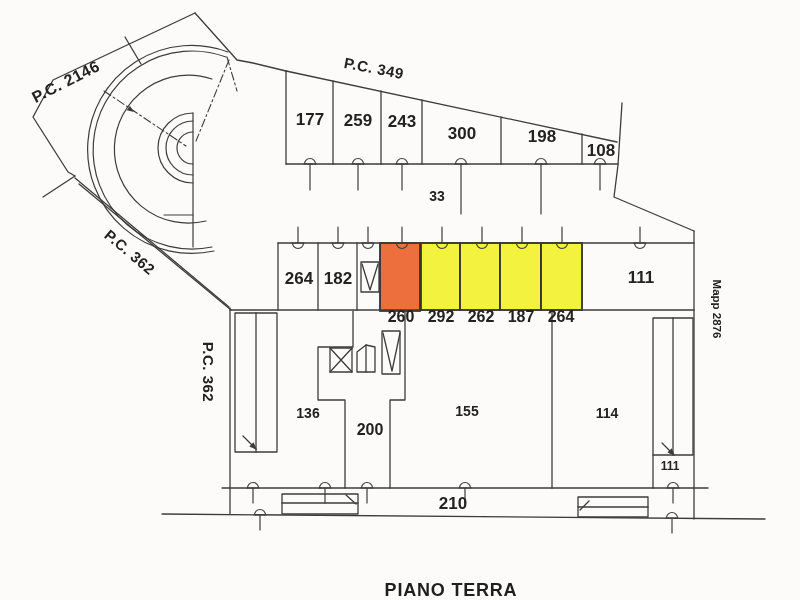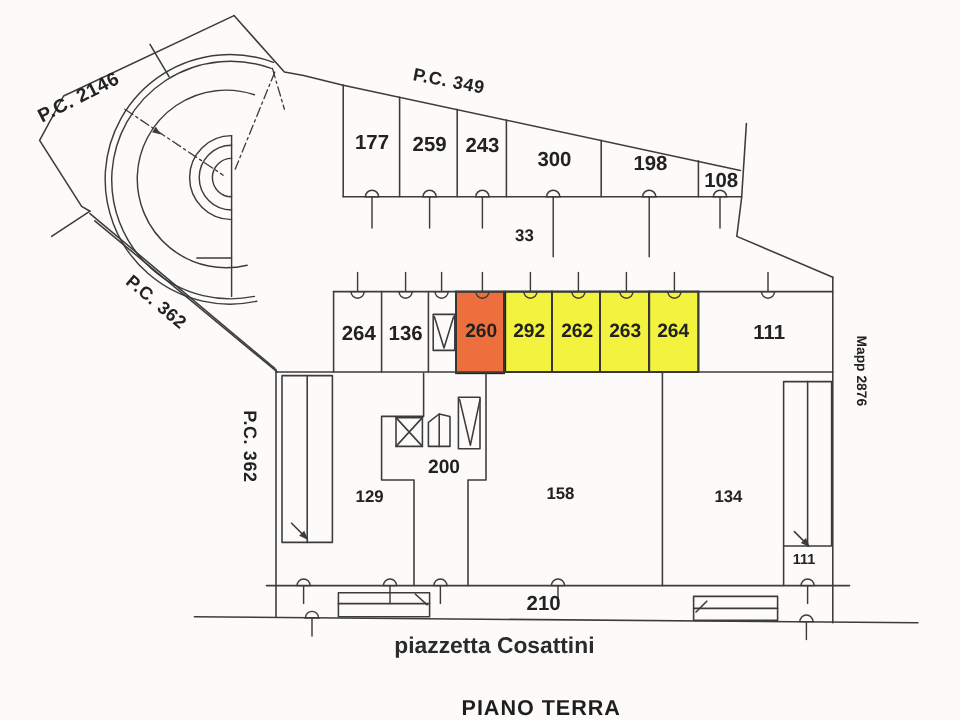--- a/index.html
+++ b/index.html
@@ -8,21 +8,21 @@
     background:#fcfbf9;overflow:hidden;
     font-family:"Liberation Sans","DejaVu Sans",sans-serif;
   }
   #plan-svg{position:absolute;left:0;top:0;}
   .lbl{
     position:absolute;color:#222;font-weight:700;white-space:nowrap;
     transform:translate(-50%,-50%);line-height:1;
   }
   .lbl.r{transform-origin:center;}
   .unit{font-size:17px;}
-  .unit-s{font-size:16px;}
+  .unit-s{font-size:16px;margin-top:40px;}
   .room{font-size:14px;}
   .tiny{font-size:12px;font-weight:700;}
   .pc{font-size:15px;font-weight:600;letter-spacing:.5px;}
   .mapp{font-size:11.5px;font-weight:600;}
   .caption{font-size:19px;font-weight:600;color:#2b2b2b;}
   .title{font-size:18px;font-weight:700;letter-spacing:.8px;color:#1e1e1e;}
 </style>
 </head>
 <body>
 
@@ -191,37 +191,36 @@
 <div class="lbl unit" style="left:310px;top:119px">177</div>
 <div class="lbl unit" style="left:358px;top:120px">259</div>
 <div class="lbl unit" style="left:402px;top:121px">243</div>
 <div class="lbl unit" style="left:462px;top:133px">300</div>
 <div class="lbl unit" style="left:542px;top:136px">198</div>
 <div class="lbl unit" style="left:601px;top:150px">108</div>
 
 <div class="lbl room" style="left:437px;top:196px">33</div>
 
 <div class="lbl unit" style="left:299px;top:278px">264</div>
-<div class="lbl unit" style="left:338px;top:278px">136</div>
+<div class="lbl unit" style="left:338px;top:278px">182</div>
 <div class="lbl unit-s" style="left:401px;top:277px">260</div>
 <div class="lbl unit-s" style="left:441px;top:277px">292</div>
 <div class="lbl unit-s" style="left:481px;top:277px">262</div>
-<div class="lbl unit-s" style="left:521px;top:277px">263</div>
+<div class="lbl unit-s" style="left:521px;top:277px">187</div>
 <div class="lbl unit-s" style="left:561px;top:277px">264</div>
 <div class="lbl unit" style="left:641px;top:277px">111</div>
 
 <div class="lbl unit-s" style="left:370px;top:390px">200</div>
-<div class="lbl room" style="left:308px;top:413px">129</div>
-<div class="lbl room" style="left:467px;top:411px">158</div>
-<div class="lbl room" style="left:607px;top:413px">134</div>
+<div class="lbl room" style="left:308px;top:413px">136</div>
+<div class="lbl room" style="left:467px;top:411px">155</div>
+<div class="lbl room" style="left:607px;top:413px">114</div>
 <div class="lbl unit" style="left:453px;top:503px">210</div>
 <div class="lbl tiny" style="left:670px;top:466px">111</div>
 
 <div class="lbl pc r" style="left:66px;top:82px;transform:translate(-50%,-50%) rotate(-27deg);font-size:16px">P.C. 2146</div>
 <div class="lbl pc r" style="left:374px;top:68px;transform:translate(-50%,-50%) rotate(11deg)">P.C. 349</div>
 <div class="lbl pc r" style="left:130px;top:252px;transform:translate(-50%,-50%) rotate(40deg)">P.C. 362</div>
 <div class="lbl pc r" style="left:208px;top:372px;transform:translate(-50%,-50%) rotate(90deg)">P.C. 362</div>
 <div class="lbl mapp r" style="left:716px;top:309px;transform:translate(-50%,-50%) rotate(90deg)">Mapp 2876</div>
 
-<div class="lbl caption" style="left:412px;top:539px">piazzetta Cosattini</div>
 <div class="lbl title" style="left:451px;top:590px">PIANO TERRA</div>
 
 </div>
 
 </body></html>

